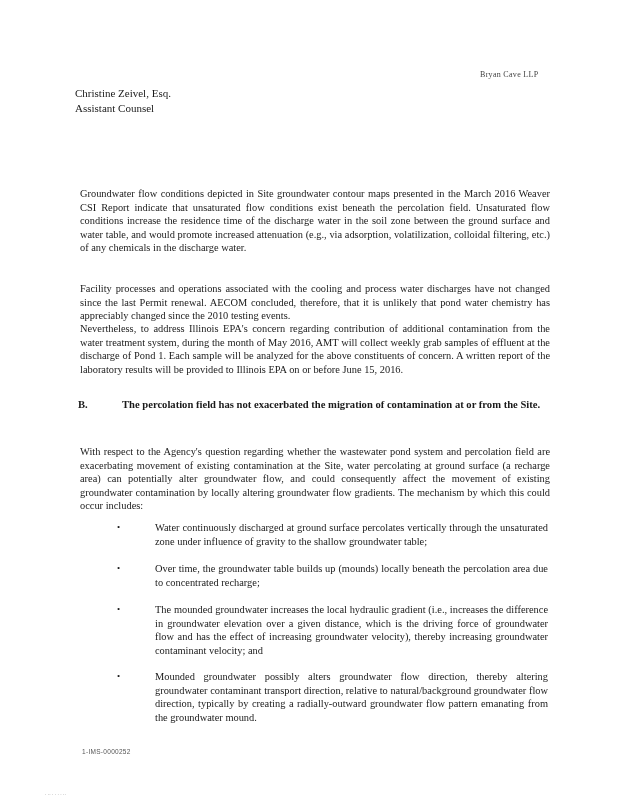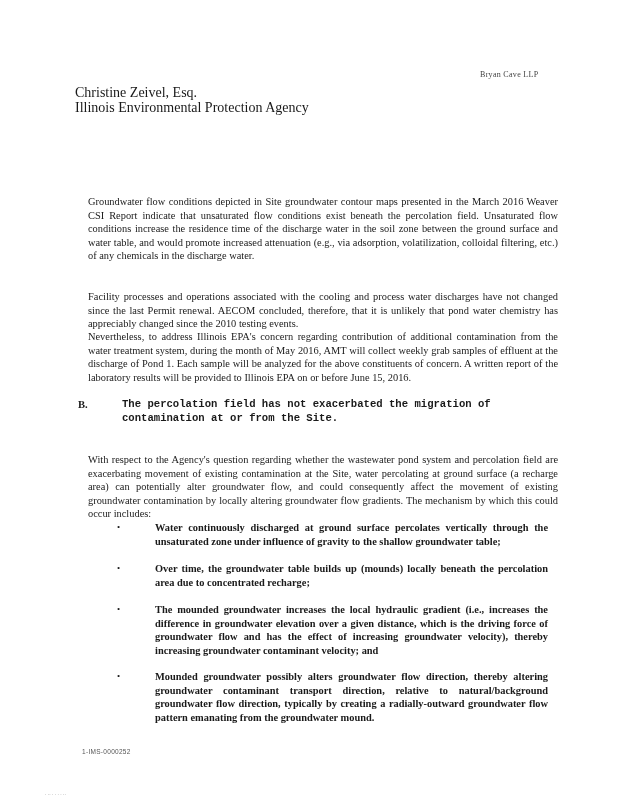--- a/index.html
+++ b/index.html
@@ -8,62 +8,62 @@
     font-family: "Liberation Serif", "DejaVu Serif", serif;
     color: #1a1a1a;
   }
   .page { position: absolute; left: 0; top: 0; width: 618px; height: 716px; }
   .header-right {
     position: absolute; left: 480px; top: 70px;
     font-size: 8px; color: #444; letter-spacing: 0.3px;
   }
   .addr {
     position: absolute; left: 75px; top: 86px;
-    font-size: 14px; line-height: 14.8px;
+    font-size: 11px; line-height: 14.8px;
   }
   .addr div { white-space: nowrap; }
   .para {
     position: absolute; left: 78px; width: 470px;
     font-size: 10.4px; line-height: 13.6px; text-align: justify;
-    margin: 10px;
+    margin: 2px;
   }
   .section {
     position: absolute; left: 78px; width: 470px; top: 398px;
     font-size: 10.6px; line-height: 13.6px; font-weight: bold;
     display: flex;
   }
   .section .letter { width: 44px; flex: none; }
-  .section .title { flex: 1; font-family: Liberation Mono, monospace; }
+  .section .title { flex: 1; }
   .bullet {
     position: absolute; left: 117px; width: 431px;
     display: flex; font-size: 10.4px; line-height: 13.6px;
   }
   .bullet .dot { width: 38px; flex: none; font-size: 9px; }
-  .bullet .text { flex: 1; text-align: justify; font-weight: bold; }
+  .bullet .text { flex: 1; text-align: justify; }
   .footer-id {
     position: absolute; left: 82px; top: 748px;
     font-size: 6.5px; color: #555; letter-spacing: 0.3px;
     font-family: "Liberation Sans", sans-serif;
   }
   .footer-faint {
     position: absolute; left: 45px; top: 790px;
     font-size: 5px; color: #777;
     font-family: "Liberation Sans", sans-serif;
   }
 </style>
 </head>
 <body>
 
 <div class="page">
 
   <div class="header-right">Bryan Cave LLP</div>
 
   <div class="addr">
     <div>Christine Zeivel, Esq.</div>
-    <div>Illinois Environmental Protection Agency</div>
+    <div>Assistant Counsel</div>
   </div>
 
   <p class="para" style="top:185px;">Groundwater flow conditions depicted in Site groundwater contour maps presented in the March 2016 Weaver CSI Report indicate that unsaturated flow conditions exist beneath the percolation field. Unsaturated flow conditions increase the residence time of the discharge water in the soil zone between the ground surface and water table, and would promote increased attenuation (e.g., via adsorption, volatilization, colloidal filtering, etc.) of any chemicals in the discharge water.</p>
   <p class="para" style="top:280px;">Facility processes and operations associated with the cooling and process water discharges have not changed since the last Permit renewal. AECOM concluded, therefore, that it is unlikely that pond water chemistry has appreciably changed since the 2010 testing events.</p>
   <p class="para" style="top:320px;">Nevertheless, to address Illinois EPA's concern regarding contribution of additional contamination from the water treatment system, during the month of May 2016, AMT will collect weekly grab samples of effluent at the discharge of Pond 1. Each sample will be analyzed for the above constituents of concern. A written report of the laboratory results will be provided to Illinois EPA on or before June 15, 2016.</p>
 
   <div class="section">
     <span class="letter">B.</span>
     <span class="title">The percolation field has not exacerbated the migration of contamination at or from the Site.</span>
   </div>

